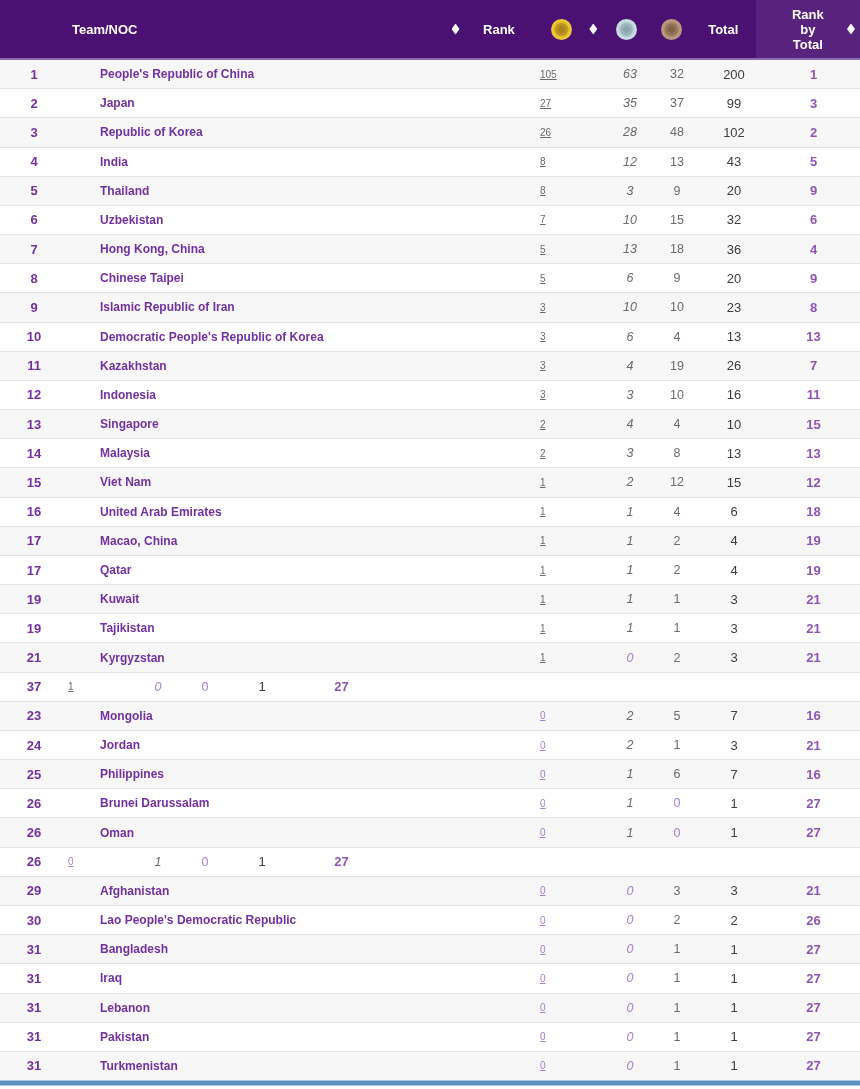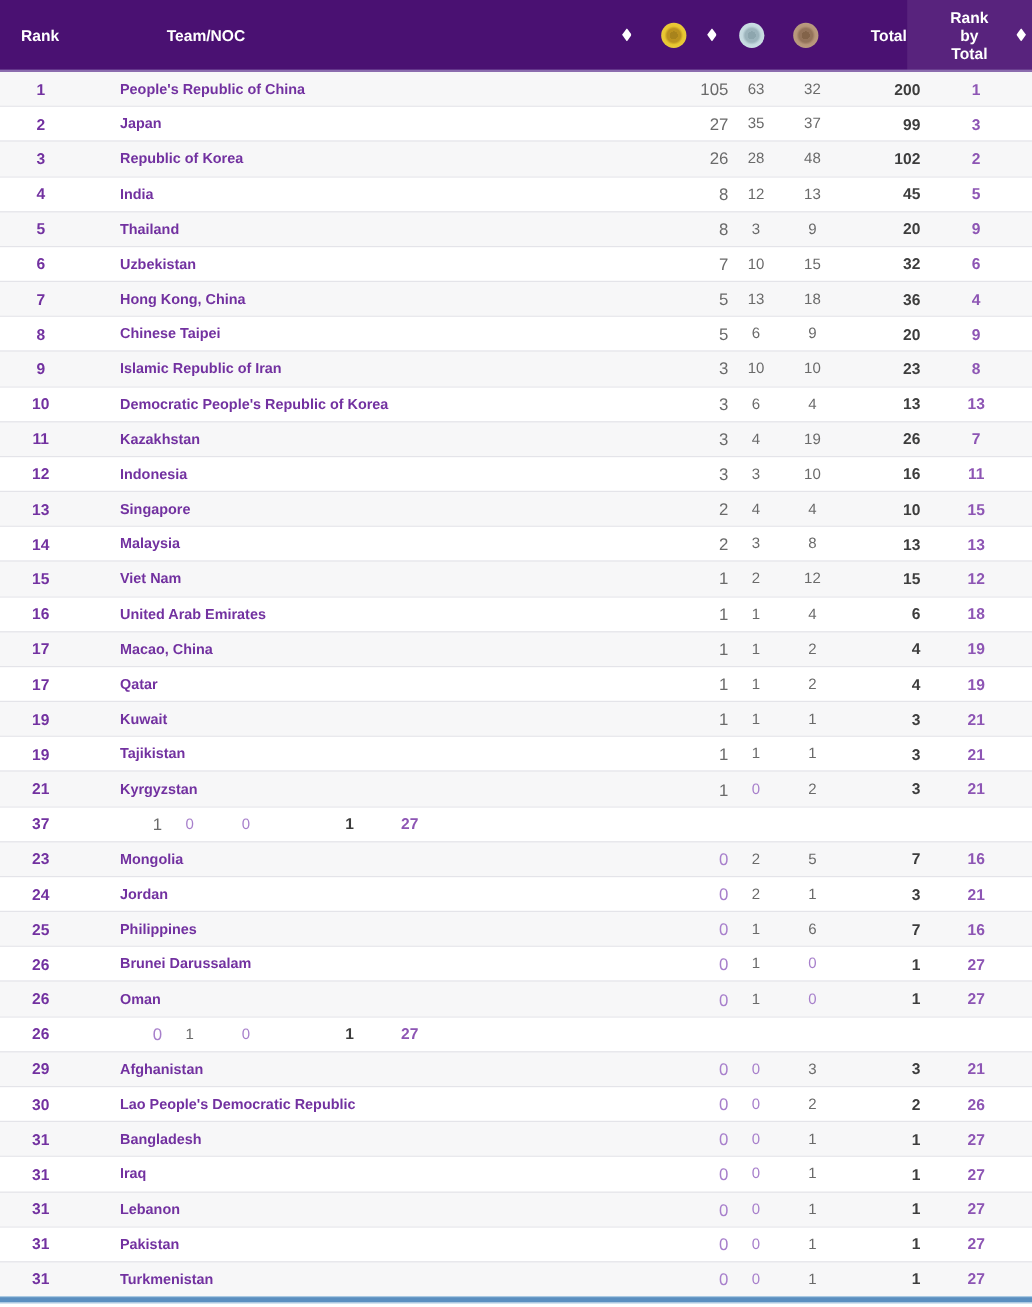--- a/index.html
+++ b/index.html
@@ -29,21 +29,21 @@
   .th{
     display:flex;align-items:center;justify-content:center;
     font-weight:bold;font-size:13px;position:relative;box-sizing:border-box;
     cursor:pointer;
   }
   .th-rank{width:68px;}
   .th-team{width:472px;justify-content:flex-start;padding-left:72px;}
   .th-gold{width:67px;}
   .th-silver{width:46px;}
   .th-bronze{width:48px;}
-  .th-total{width:66px;justify-content:flex-end;}
+  .th-total{width:66px;}
   .th-rankby{width:106px;background:var(--header_sorted);}
   .th-rankby .stacked{width:46px;text-align:center;line-height:15px;}
   .sort-diamond{
     position:absolute;top:50%;transform:translateY(-50%);
     width:8px;height:11px;background:#fff;
     clip-path:polygon(50% 0,100% 50%,50% 100%,0 50%);
   }
   .th-team .sort-diamond{right:6px;}
   .th-gold .sort-diamond{right:1px;}
   .th-rankby .sort-diamond{right:5px;}
@@ -58,47 +58,47 @@
   .tbody{height:1020px;display:flex;flex-direction:column;}
   .row{
     display:flex;align-items:center;flex:1;
     border-top:1px solid var(--row_border);box-sizing:border-box;background:#fff;
   }
   .row:first-child{border-top:none;}
   .row.odd{background:var(--row_alt);}
   .cell{box-sizing:border-box;}
   .c-rank{width:68px;text-align:center;color:var(--purple);font-weight:bold;font-size:13px;}
   .c-team{width:472px;padding-left:32px;color:var(--purple);font-weight:bold;font-size:12px;text-align:left;}
-  .c-gold{width:67px;text-align:right;color:var(--gray);font-size:14px;}
-  .c-silver{width:46px;text-align:center;color:var(--gray);font-size:12.5px;}
+  .c-gold{width:67px;text-align:left;color:var(--gray);font-size:10px;text-decoration:underline;}
+  .c-silver{width:46px;text-align:center;color:var(--gray);font-size:12.5px;font-style:italic;}
   .c-bronze{width:48px;text-align:center;color:var(--gray);font-size:12.5px;}
-  .c-total{width:66px;text-align:right;color:var(--dark);font-weight:bold;font-size:13px;}
+  .c-total{width:66px;text-align:center;color:var(--dark);font-weight:normal;font-size:13px;}
   .c-rankby{width:93px;text-align:center;color:var(--rankby);font-weight:600;font-size:13px;}
   .zero{color:var(--zero);}
   
   .hscrollbar{
     position:absolute;left:0;right:0;top:1080px;height:6px;
     background:var(--scrollbar);
     border-top:1px solid var(--scrollbar_edge);
     border-bottom:1px solid var(--scrollbar_edge);
     box-sizing:border-box;cursor:pointer;
   }
 </style>
 </head>
 <body>
 
 <div class="page">
 
   <div class="thead">
-    <div class="th th-rank">
-      <span>Rank</span>
-    </div>
     <div class="th th-team">
       <span>Team/NOC</span>
       <span class="sort-diamond"></span>
+    </div>
+    <div class="th th-rank">
+      <span>Rank</span>
     </div>
     <div class="th th-gold">
       <span class="medal medal-gold off"></span>
       <span class="sort-diamond"></span>
     </div>
     <div class="th th-silver">
       <span class="medal medal-silver off"></span>
     </div>
     <div class="th th-bronze">
       <span class="medal medal-bronze off"></span>
@@ -142,21 +142,21 @@
     <div class="cell c-total">102</div>
     <div class="cell c-rankby">2</div>
   </div>
 
   <div class="row even">
     <div class="cell c-rank">4</div>
     <div class="cell c-team">India</div>
     <div class="cell c-gold">8</div>
     <div class="cell c-silver">12</div>
     <div class="cell c-bronze">13</div>
-    <div class="cell c-total">45</div>
+    <div class="cell c-total">43</div>
     <div class="cell c-rankby">5</div>
   </div>
 
   <div class="row odd">
     <div class="cell c-rank">5</div>
     <div class="cell c-team">Thailand</div>
     <div class="cell c-gold">8</div>
     <div class="cell c-silver">3</div>
     <div class="cell c-bronze">9</div>
     <div class="cell c-total">20</div>

